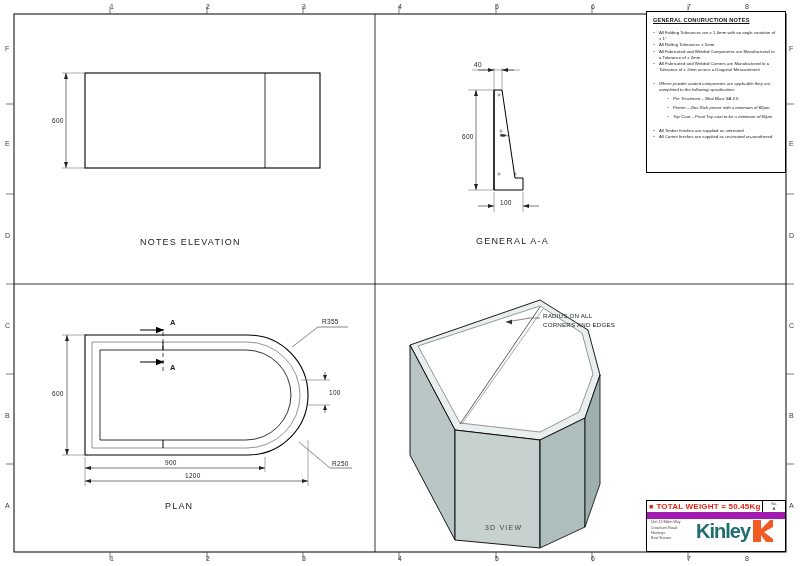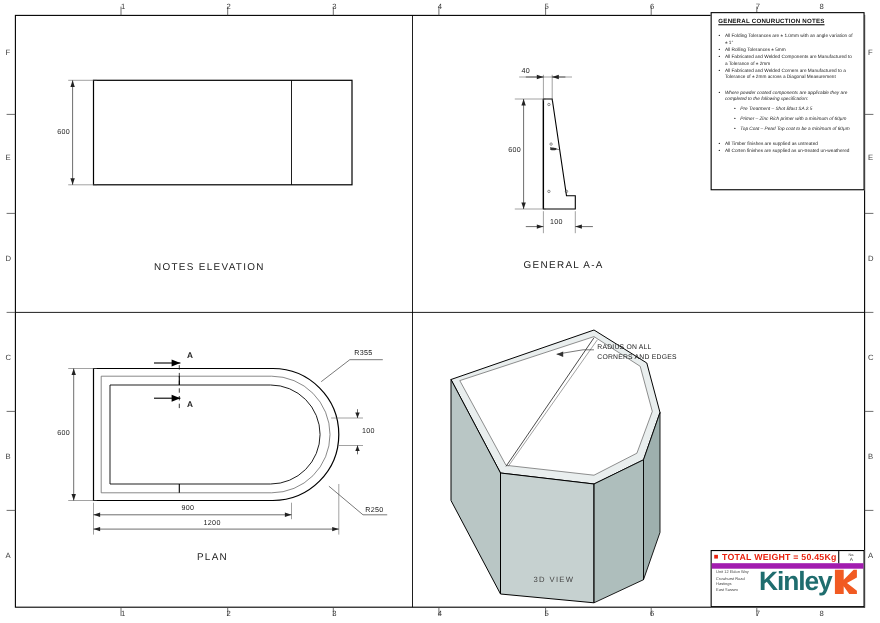--- a/index.html
+++ b/index.html
@@ -11,21 +11,21 @@
   .dim{position:absolute;font-size:6.5px;color:#222;letter-spacing:.3px;}
   .note-box{position:absolute;border:1px solid #000;background:#fff;box-sizing:border-box;}
   .notes-title{font-size:5.6px;font-weight:bold;text-decoration:underline;letter-spacing:.2px;color:#111;}
   .note-li{display:flex;gap:3px;font-size:4.3px;line-height:1.45;color:#222;}
   .note-bullet{flex:0 0 4px;text-align:center;}
   .note-sub{margin-left:14px;}
   .tb{position:absolute;box-sizing:border-box;}
   .tb-title{font-size:12.5px;letter-spacing:.6px;color:#111;}
   .tb-weight{font-size:8px;font-weight:bold;color:#e8220f;letter-spacing:.2px;}
   .tb-addr{font-size:3.6px;line-height:1.5;color:#444;}
-  .kinley{font-size:24px;font-weight:bold;color:#1f6d6e;letter-spacing:-1px;font-family:"Liberation Sans",sans-serif;}
+  .kinley{font-size:20px;font-weight:bold;color:#1f6d6e;letter-spacing:-1px;font-family:"Liberation Sans",sans-serif;}
   .annot{position:absolute;font-size:6.2px;line-height:1.35;color:#222;letter-spacing:.2px;}
   .tiny{position:absolute;font-size:4px;color:#333;}
 </style>
 </head>
 <body>
 
 <div id="sheet">
 
   <svg class="svgroot" width="800" height="566">
 
@@ -204,21 +204,21 @@
     </g>
   </svg>
   <div class="dim" style="left:52px;top:390px;">600</div>
   <div class="dim" style="left:165px;top:459px;">900</div>
   <div class="dim" style="left:185px;top:472px;">1200</div>
   <div class="dim" style="left:329px;top:389px;">100</div>
   <div class="dim" style="left:322px;top:318px;">R355</div>
   <div class="dim" style="left:332px;top:460px;">R250</div>
   <div class="dim" style="left:170px;top:318px;font-weight:bold;font-size:7.5px;">A</div>
   <div class="dim" style="left:170px;top:363px;font-weight:bold;font-size:7.5px;">A</div>
-  <div class="viewname" style="left:179px;top:501px;">PLAN</div>
+  <div class="viewname" style="left:165px;top:501px;">PLAN</div>
 
   <svg class="svgroot" width="800" height="566" style="pointer-events:none;">
     <g>
 
       <path d="M410,345 L540,300 L588,330 L600,375 L585,418 L540,440 L455,430 Z" fill="#e9eeee" stroke="#000" stroke-width=".9"></path>
 
       <path d="M418,346 L540,306 L582,333 L593,374 L579,412 L540,432 L460,423 Z" fill="#fff" stroke="#555" stroke-width=".6"></path>
 
       <path d="M410,345 L410,455 L455,540 L455,430 Z" fill="#b9c6c5" stroke="#000" stroke-width=".9"></path>
 
@@ -289,21 +289,21 @@
         <span>All Timber finishes are supplied as untreated</span>
       </div>
       <div class="note-li">
         <span class="note-bullet">•</span>
         <span>All Corten finishes are supplied as un-treated un-weathered</span>
       </div>
     </div>
   </div>
 
   <div class="tb" style="left:646px;top:500px;width:140px;height:52px;border:1px solid #000;background:#fff;">
-    <div style="height:11px;border-bottom:5px solid #a21caf;display:flex;align-items:center;">
+    <div style="height:11px;border-bottom:7px solid #a21caf;display:flex;align-items:center;">
       <span style="width:8px;text-align:center;color:#e8220f;font-size:7px;line-height:1;">■</span>
       <span class="tb-weight" style="flex:1;text-align:center;">TOTAL WEIGHT = 50.45Kg</span>
       <span style="width:22px;border-left:1px solid #000;height:100%;display:flex;flex-direction:column;justify-content:center;align-items:center;">
         <span class="tiny" style="position:static;font-size:3.4px;">No.</span>
         <span class="tiny" style="position:static;font-size:4.4px;">A</span>
       </span>
     </div>
     <div style="height:24px;display:flex;align-items:center;padding:0 4px;">
       <div style="flex:0 0 38px;">
         <div class="tb-addr">Unit 12 Eldon Way</div>

